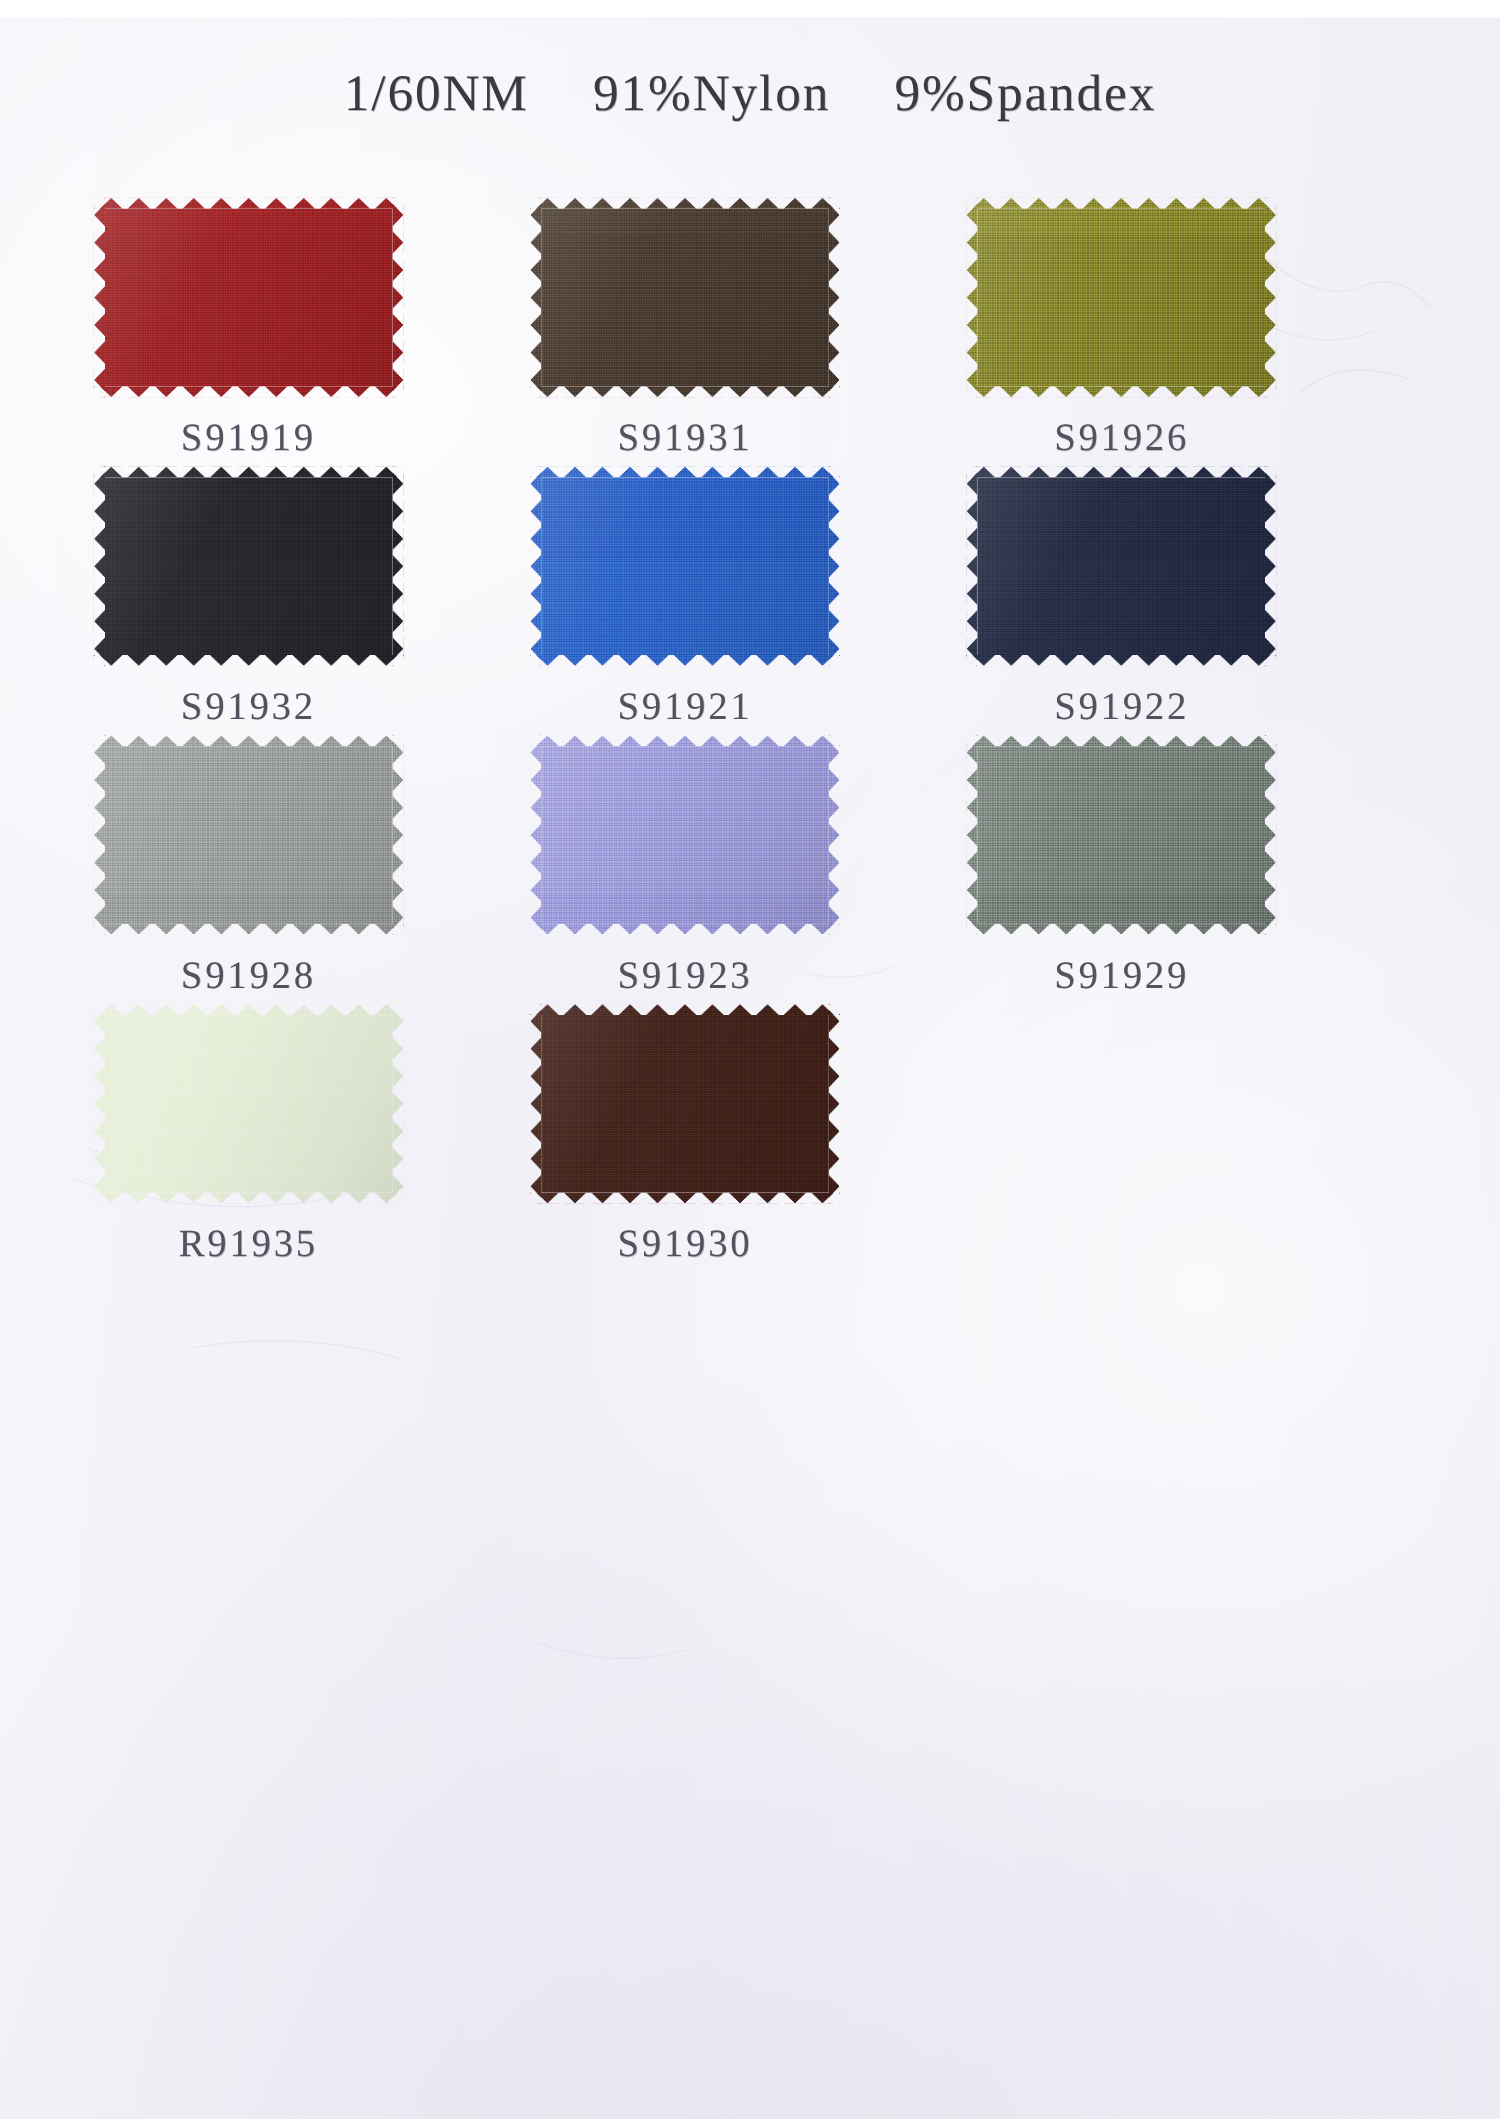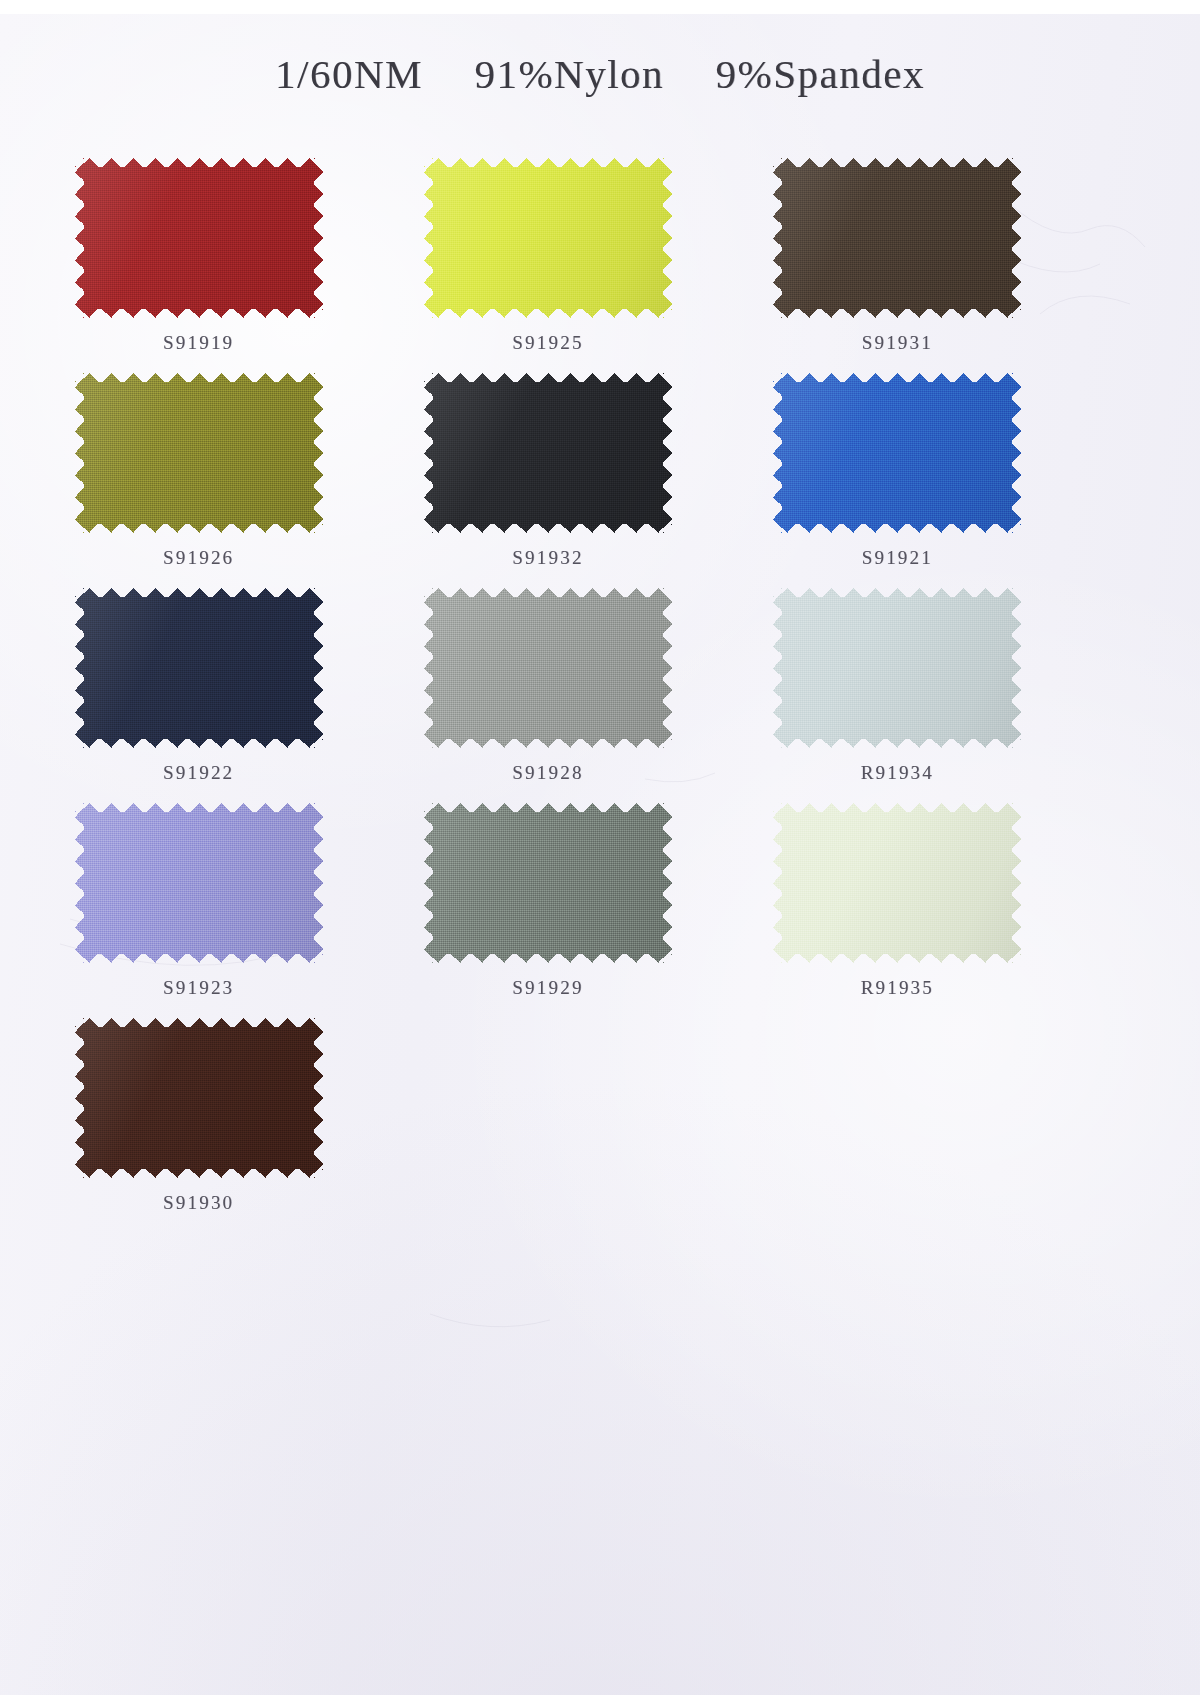--- a/index.html
+++ b/index.html
@@ -128,21 +128,21 @@
       rgba(255,255,255,0.13) 0%,
       rgba(255,255,255,0.02) 35%,
       rgba(0,0,0,0.05) 78%,
       rgba(0,0,0,0.10) 100%);
     z-index: 2;
   }
 
   .swatch-label {
     margin-top: 14px;
     font-family: "Liberation Serif", "DejaVu Serif", serif;
-    font-size: 19px;
+    font-size: 31px;
     letter-spacing: 2.2px;
     color: #54525e;
     text-shadow: 0.5px 0.4px 0 rgba(110,108,125,0.4);
     white-space: nowrap;
   }
 </style>
 </head>
 <body>
 
 <div id="card">
@@ -168,26 +168,20 @@
 
   <div id="swatch-grid">
 
     <div class="cell">
       <div class="swatch-wrap">
         <div class="swatch" style="background-color: rgb(158, 34, 37);"></div>
       </div>
       <div class="swatch-label">S91919</div>
     </div>
 
-    <div class="cell">
-      <div class="swatch-wrap">
-        <div class="swatch" style="background-color: rgb(219, 232, 71);"></div>
-      </div>
-      <div class="swatch-label">S91925</div>
-    </div>
 
     <div class="cell">
       <div class="swatch-wrap">
         <div class="swatch" style="background-color: rgb(71, 58, 47);"></div>
       </div>
       <div class="swatch-label">S91931</div>
     </div>
 
 
     <div class="cell">
@@ -220,26 +214,20 @@
       <div class="swatch-label">S91922</div>
     </div>
 
     <div class="cell">
       <div class="swatch-wrap">
         <div class="swatch" style="background-color: rgb(154, 158, 155);"></div>
       </div>
       <div class="swatch-label">S91928</div>
     </div>
 
-    <div class="cell">
-      <div class="swatch-wrap">
-        <div class="swatch" style="background-color: rgb(204, 216, 218);"></div>
-      </div>
-      <div class="swatch-label">R91934</div>
-    </div>
 
     <div class="cell">
       <div class="swatch-wrap">
         <div class="swatch" style="background-color: rgb(152, 151, 217);"></div>
       </div>
       <div class="swatch-label">S91923</div>
     </div>
 
     <div class="cell">
       <div class="swatch-wrap">

